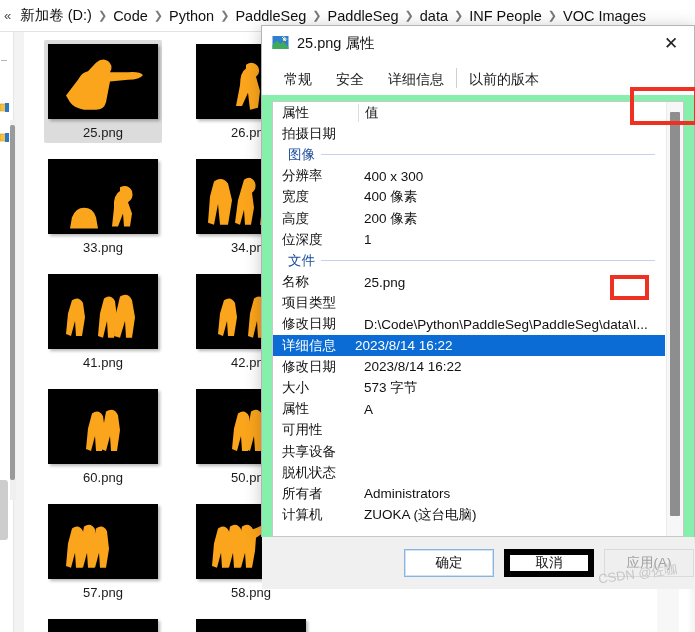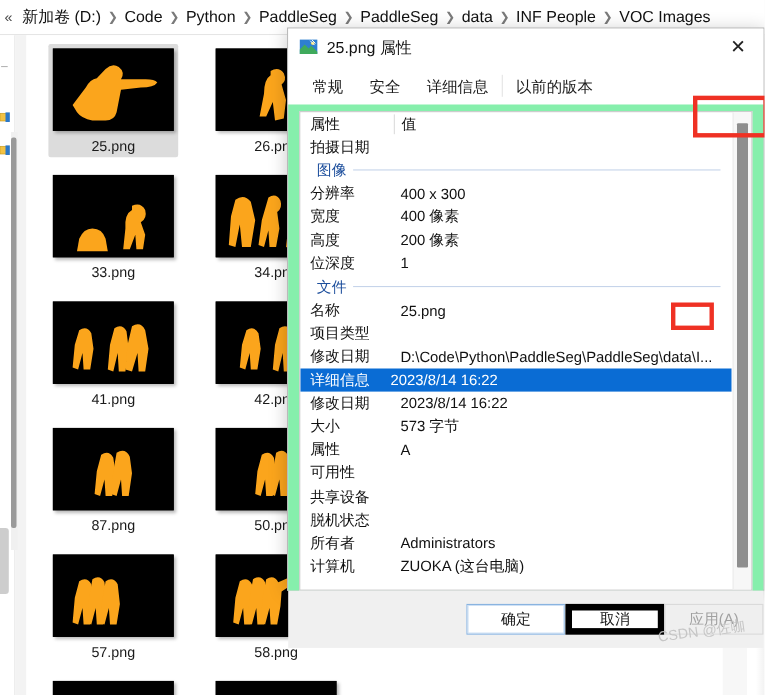--- a/index.html
+++ b/index.html
@@ -98,21 +98,21 @@
 
   .pl-scroll-track { position:absolute; right:0; top:0; width:17px; height:100%;
       background:#f7f7f7; border-left:1px solid #ebebeb; }
   .pl-scroll-thumb { position:absolute; right:3px; top:10px; width:10px; height:404px;
       background:#8e8e8e; border-radius:1px; }
 
   .remove-link { position:absolute; left:12px; top:452px; font-size:13.5px; color:#1a50b8;
       text-decoration:underline; }
 
   .dlg-footer { flex:0 0 52px; background:#f0f0f0; display:flex; align-items:center;
-      justify-content:flex-end; padding-right:0; position:relative; }
+      justify-content:flex-end; gap:10px; padding-right:0; position:relative; }
   .btn { width:90px; height:28px; font-size:13.5px; color:#131313; background:#ffffff;
       border:6px solid #000000; display:flex; align-items:center; justify-content:center; }
   .btn.primary { border:1px solid #8ab4e0; box-shadow:0 0 0 1px #cfe1f5 inset; }
   .btn.disabled { color:#a0a0a0; background:#efefef; border:1px solid #dadada; }
   .wm2 { position:absolute; right:16px; bottom:6px; font-size:13px; color:#c2c2c2;
       transform:rotate(-8deg); pointer-events:none; opacity:0.9;}
 
   
   .annot { position:absolute; border:4px solid #ef3124; pointer-events:none; }
   .annot-tab { left:368px; top:61px; width:68px; height:38px; }
@@ -243,21 +243,21 @@
           <div class="tile">
             <div class="thumb-wrap">
               <svg class="thumb" viewBox="0 0 110 80" preserveAspectRatio="none">
                 <rect x="0" y="0" width="110" height="80" fill="#000000"></rect>
                 <g fill="#FBA51C">
                   <path d="M44 26 Q51 21 55 29 L57 44 L54 66 L48 66 L47 50 L43 66 L38 64 L40 42 Z"></path>
                   <path d="M58 24 Q66 19 70 28 L72 44 L69 66 L63 66 L62 50 L58 66 L53 64 L55 42 Z"></path>
                 </g>
               </svg>
             </div>
-            <div class="tile-label">87.png</div>
+            <div class="tile-label">60.png</div>
           </div>
           <div class="tile">
             <div class="thumb-wrap">
               <svg class="thumb" viewBox="0 0 110 80" preserveAspectRatio="none">
                 <rect x="0" y="0" width="110" height="80" fill="#000000"></rect>
                 <g fill="#FBA51C">
                   <path d="M42 26 Q49 21 53 29 L55 44 L52 66 L46 66 L45 50 L41 66 L36 64 L38 42 Z"></path>
                   <path d="M55 24 Q62 19 66 27 L68 44 L65 66 L59 66 L58 50 L54 66 L50 64 L52 42 Z"></path>
                   <path d="M66 26 Q73 21 77 29 L79 46 L76 66 L70 66 L69 50 L65 66 L61 64 L63 42 Z"></path>
                 </g>

